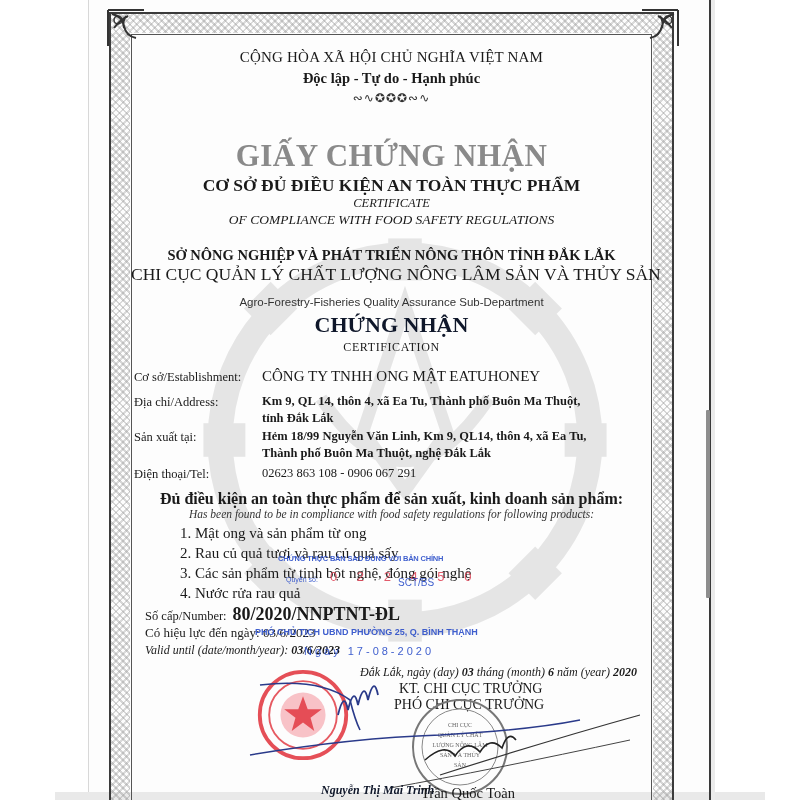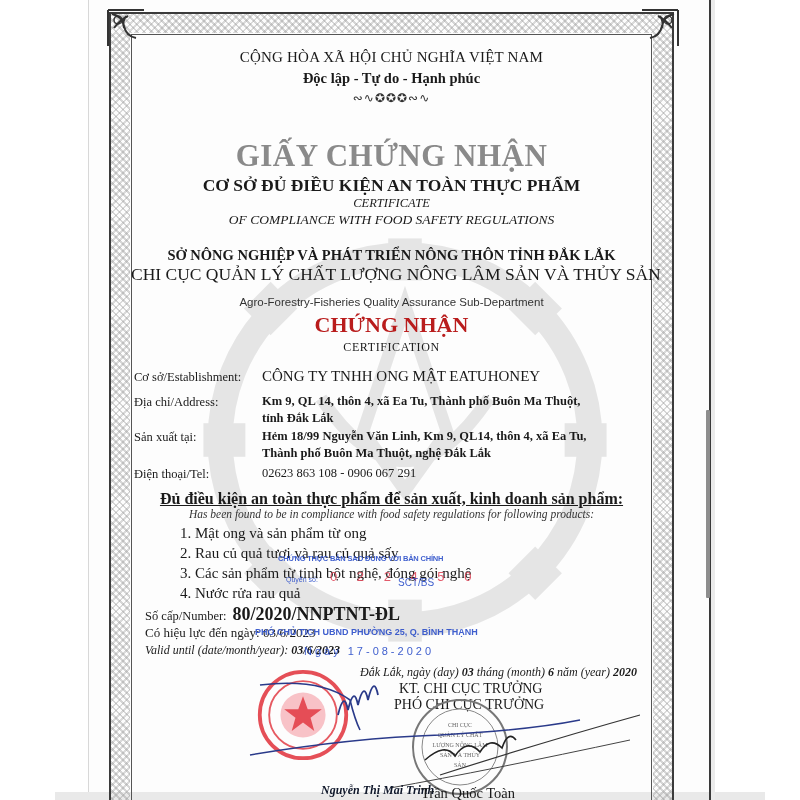--- a/index.html
+++ b/index.html
@@ -53,31 +53,31 @@
     .t-republic { top: 49px; font-size: 15px; letter-spacing: 0.2px; }
     .t-motto { top: 70px; font-size: 14.5px; font-weight: bold; }
     .t-orn { top: 91px; font-size: 12px; color: #333; letter-spacing: 1px; }
     .t-title { top: 138px; font-size: 31px; font-weight: bold; color: #8a8a8a; letter-spacing: 0.5px; }
     .t-sub { top: 175px; font-size: 17.5px; font-weight: bold; }
     .t-cert-en1 { top: 196px; font-size: 12.5px; font-style: italic; }
     .t-cert-en2 { top: 212px; font-size: 13.5px; font-style: italic; }
     .t-dept { top: 247px; font-size: 14.5px; font-weight: bold; }
     .t-subdept { top: 264px; font-size: 17.5px; }
     .t-subdept-en { top: 289px; font-size: 11.5px; font-family: "Liberation Sans", sans-serif; color: #333; margin-top: 7px; }
-    .t-cn { top: 312px; font-size: 22px; font-weight: bold; color: #b91c1c; }
+    .t-cn { top: 312px; font-size: 22px; font-weight: bold; color: #0f172a; }
     .t-cn-en { top: 340px; font-size: 12px; letter-spacing: 0.6px; }
 
     .field { position: absolute; left: 134px; font-size: 12.5px; white-space: nowrap; }
     .fval { position: absolute; left: 262px; font-size: 12.5px; font-weight: bold; line-height: 17px; white-space: nowrap; }
     .f1 { top: 370px; } .v1 { top: 368px; font-size: 15px; font-weight: normal; }
     .f2 { top: 395px; } .v2 { top: 393px; }
     .f3 { top: 430px; } .v3 { top: 428px; }
     .f4 { top: 467px; } .v4 { top: 465px; font-weight: normal; }
 
-    .t-qual { top: 490px; font-size: 16px; font-weight: bold; text-decoration: underline; }
+    .t-qual { top: 490px; font-size: 16px; font-weight: bold; }
     .t-qual-en { top: 508px; font-size: 11.5px; font-style: italic; color: #333; }
 
     .products { position: absolute; left: 180px; top: 523px; font-size: 15px; line-height: 20px; }
     .products li { list-style: none; white-space: nowrap; }
 
     .num-row { position: absolute; left: 145px; top: 604px; white-space: nowrap; }
     .num-label { font-size: 12.5px; text-align: right; }
     .num-val { font-size: 18px; font-weight: bold; margin-left: 6px; }
     .valid-vn { position: absolute; left: 145px; top: 625px; font-size: 13px; white-space: nowrap; }
     .valid-en { position: absolute; left: 145px; top: 643px; font-size: 12px; font-style: italic; white-space: nowrap; }

